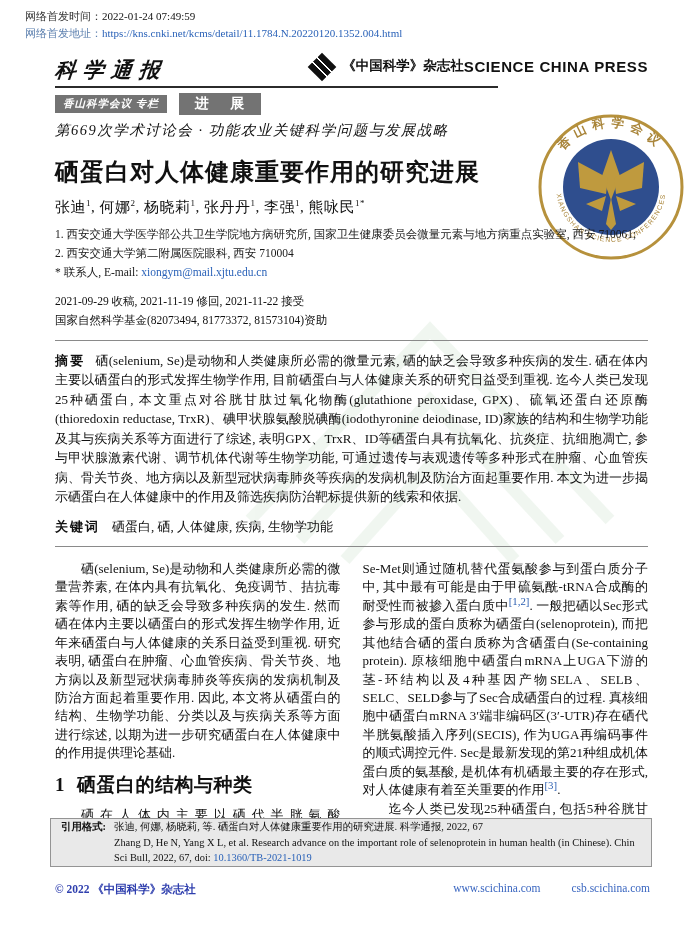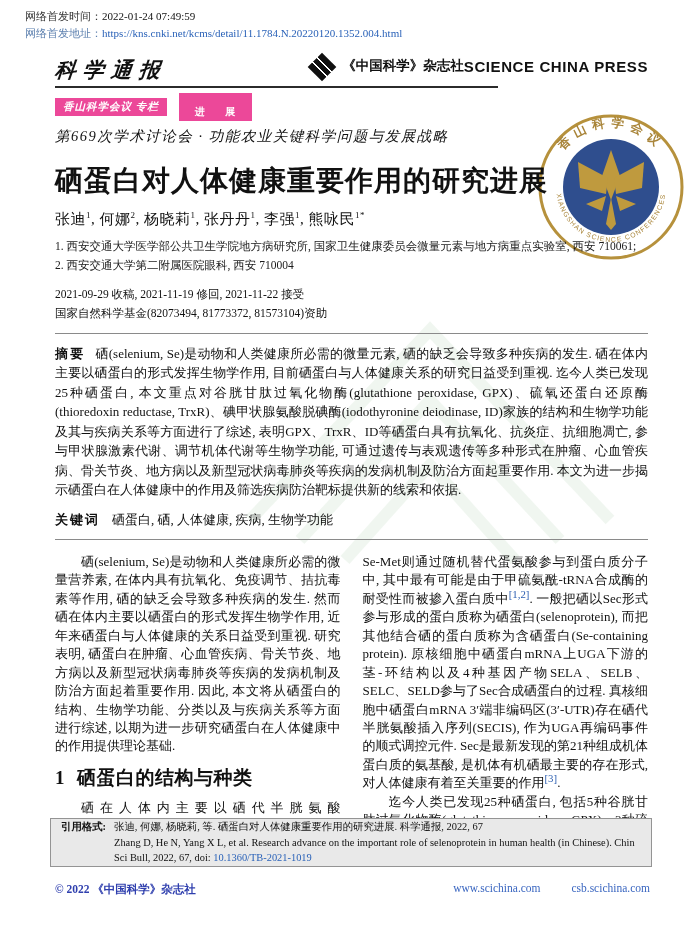--- a/index.html
+++ b/index.html
@@ -17,25 +17,25 @@
   .masthead{display:flex;justify-content:space-between;align-items:flex-start;}
   .journal-name{font-size:21px;font-weight:bold;font-style:italic;letter-spacing:7px;transform:skewX(-6deg);transform-origin:left;}
   .press-logo{display:flex;align-items:center;gap:9px;margin-top:0px;}
   .diamond{width:22px;height:22px;flex:0 0 22px;transform:rotate(45deg) scale(.92);
     background:linear-gradient(to bottom,#101010 0 30%,#ffffff 30% 38%,#101010 38% 62%,#ffffff 62% 70%,#101010 70% 100%);}
   .press-text{display:flex;flex-direction:row;line-height:1.2;}
   .press-cn{font-size:13.5px;font-weight:bold;}
   .press-en{font-size:15px;font-weight:bold;letter-spacing:.6px;font-family:"Liberation Sans","DejaVu Sans",sans-serif;}
   .rule{border-top:2px solid #2b2b2b;margin-top:2px;width:443px;}
   .badges{margin-top:5px;display:flex;gap:12px;align-items:center;}
-  .badge{background:#ec4899;color:#fff;display:inline-block;font-family:Liberation Serif, serif;}
+  .badge{background:#737373;color:#fff;display:inline-block;font-family:Liberation Serif, serif;}
   .badge-script{font-size:10.5px;font-weight:bold;font-style:italic;padding:2px 8px;letter-spacing:1px;}
-  .badge-progress{font-size:10px;font-weight:bold;padding:12px 8px 2px 16px;letter-spacing:9px;}
+  .badge-progress{font-size:14px;font-weight:bold;padding:2px 8px 2px 16px;letter-spacing:9px;}
   .series{margin-top:6px;font-size:14.5px;font-weight:normal;font-style:italic;letter-spacing:1.5px;}
-  .title{margin:16px 0 0;font-size:28px;font-weight:bold;letter-spacing:1px;}
+  .title{margin:16px 0 0;font-size:24px;font-weight:bold;letter-spacing:1px;}
   .authors{margin-top:10px;font-size:15px;letter-spacing:.5px;}
   .authors sup{font-size:9px;line-height:0;}
   .affils{margin-top:8px;font-size:11.5px;line-height:1.65;color:#1a1a1a;}
   a.link{color:#2a62b8;text-decoration:none;}
   .dates{margin-top:10px;font-size:11.5px;line-height:1.65;}
   .hr{border-top:1px solid #8a8a8a;margin-top:10px;}
   .abstract{margin:10px 0 0;font-size:13px;line-height:1.5;text-align:justify;}
   .abs-label{letter-spacing:2px;margin-right:10px;}
   .keywords{margin:11px 0 0;font-size:13px;}
   .keywords b{letter-spacing:2px;margin-right:12px;}
@@ -124,20 +124,23 @@
     </div>
 
     <div class="series">第669次学术讨论会 · 功能农业关键科学问题与发展战略</div>
 
     <h1 class="title">硒蛋白对人体健康重要作用的研究进展</h1>
     <div class="authors"><span>张迪</span><sup>1</sup><span>, 何娜</span><sup>2</sup><span>, 杨晓莉</span><sup>1</sup><span>, 张丹丹</span><sup>1</sup><span>, 李强</span><sup>1</sup><span>, 熊咏民</span><sup>1*</sup></div>
 
     <div class="affils">
       <div>1. 西安交通大学医学部公共卫生学院地方病研究所, 国家卫生健康委员会微量元素与地方病重点实验室, 西安 710061;</div>
       <div>2. 西安交通大学第二附属医院眼科, 西安 710004</div>
+      <div>
+        <span>* 联系人, E-mail: </span><a class="link" href="#">xiongym@mail.xjtu.edu.cn</a>
+      </div>
     </div>
 
     <div class="dates">
       <div>2021-09-29 收稿, 2021-11-19 修回, 2021-11-22 接受</div>
       <div>国家自然科学基金(82073494, 81773372, 81573104)资助</div>
     </div>
 
     <div class="hr"></div>
 
     <p class="abstract">

